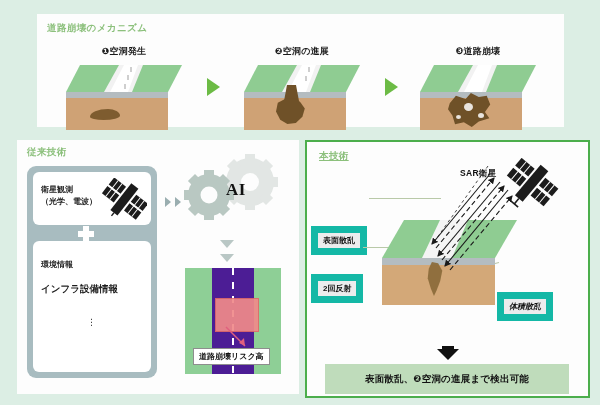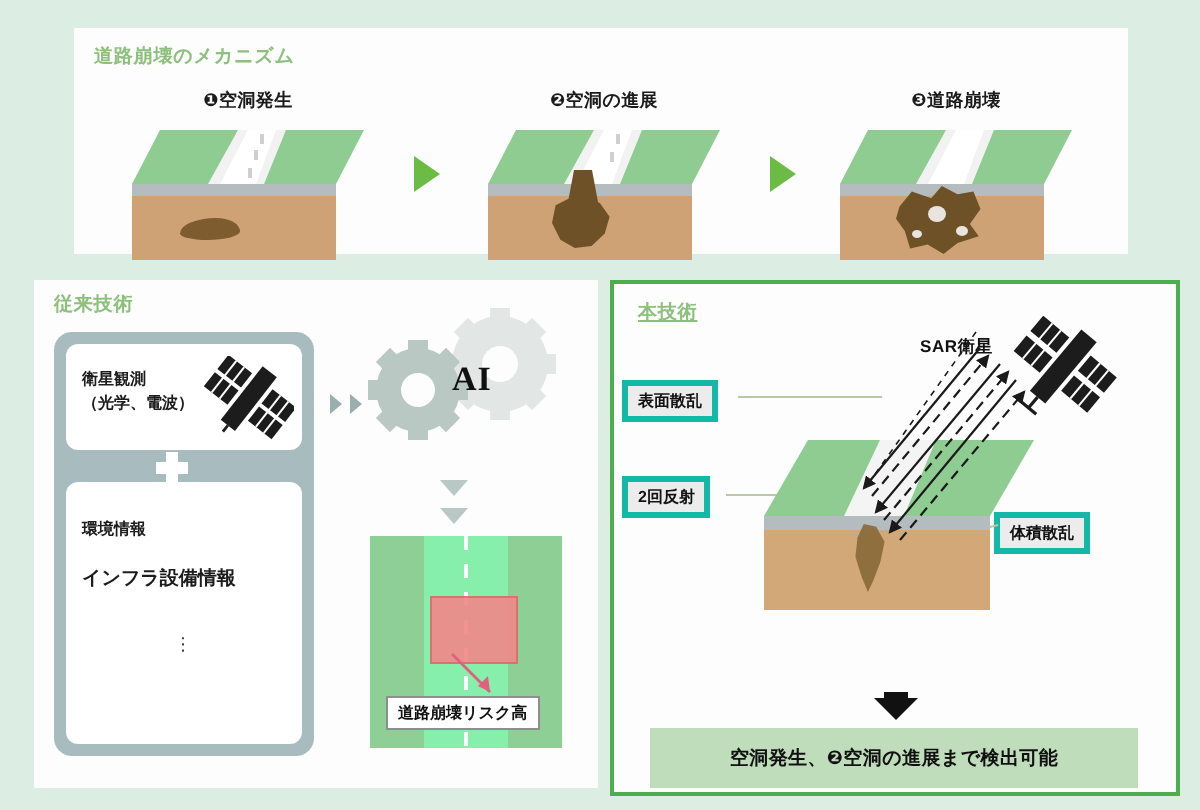--- a/index.html
+++ b/index.html
@@ -124,21 +124,21 @@
   }
 
   
   #gears{position:absolute;left:178px;top:154px;width:108px;height:70px;font-family:Liberation Serif, serif;}
   #ai-text{
     position:absolute;left:48px;top:26px;font-size:17px;font-weight:bold;color:#111;
     letter-spacing:.5px;
   }
 
   
-  #riskmap{position:absolute;left:185px;top:268px;width:96px;height:106px;background:#86efac;}
+  #riskmap{position:absolute;left:185px;top:268px;width:96px;height:106px;background:#4c1d95;}
   .grass{position:absolute;top:0;height:106px;width:27px;background:#8ecf96;}
   #grass-l{left:0;}
   #grass-r{right:0;}
   #centerline{position:absolute;left:47px;top:0;width:2px;height:106px;
     background:repeating-linear-gradient(#ffffff 0 7px,transparent 7px 14px);}
   #risk-rect{
     position:absolute;left:30px;top:30px;width:42px;height:32px;
     background:#f08a8a;border:1px solid #e06a6a;opacity:.92;
   }
   #risk-label{
@@ -152,22 +152,22 @@
     border:2px solid #4cae4c;background:#fdfdfd;
   }
   #right-title{left:12px;top:8px;text-decoration:underline;}
 
   #sar-label{
     position:absolute;left:153px;top:26px;font-size:8.5px;font-weight:bold;color:#111;
     letter-spacing:.3px;white-space:nowrap;
   }
 
   .tag{
-    position:absolute;background:#ececed;border:3px solid #14b8a6;
-    font-size:8px;font-weight:bold;color:#111;padding:2px 5px;white-space:nowrap;
+    position:absolute;background:#ececed;border:7px solid #14b8a6;
+    font-size:8px;font-weight:bold;color:#111;padding:2px 5px;white-space:nowrap;margin-top:36px;
   }
   .leader{position:absolute;background:#b9c9a8;height:1px;}
 
   
   #rblock{position:absolute;left:75px;top:78px;width:135px;height:86px;}
   #rb-top{
     position:absolute;left:0;top:0;width:135px;height:38px;background:#8fcc92;
     clip-path:polygon(22px 0,135px 0,113px 38px,0 38px);
   }
   #rb-road{
@@ -376,21 +376,21 @@
         <line x1="23" y1="52" x2="33" y2="52" stroke="#1c1c1c" stroke-width="1.6"></line>
       </g>
     </svg>
 
     <div class="tag" style="left:4px;top:48px;">表面散乱</div>
     <div class="leader" style="left:62px;top:56px;width:72px;"></div>
 
     <div class="tag" style="left:4px;top:96px;">2回反射</div>
     <div class="leader" style="left:56px;top:105px;width:62px;"></div>
 
-    <div class="tag" style="left:190px;top:114px;">体積散乱</div>
+    <div class="tag" style="left:190px;top:114px;font-style:italic;">体積散乱</div>
     <div class="leader" style="left:152px;top:120px;width:40px;transform:rotate(-14deg);transform-origin:right center;"></div>
 
     <div id="rblock">
       <div id="rb-top"></div>
       <div id="rb-road"></div>
       <div id="rb-grey"></div>
       <div id="rb-soil"></div>
       <div id="rb-cav"></div>
       <svg style="position:absolute;left:-10px;top:-64px;" width="170" height="160" viewBox="0 0 170 160">
         <defs>
@@ -408,17 +408,17 @@
           <line x1="70" y1="104" x2="132" y2="30"></line>
           <line x1="78" y1="114" x2="140" y2="40"></line>
         </g>
         <line x1="116" y1="10" x2="62" y2="86" stroke="#1a1a1a" stroke-width=".8" stroke-dasharray="3,3"></line>
       </svg>
     </div>
 
     <div id="bigarrow-stem"></div>
     <div id="bigarrow"></div>
     <div class="greenbar" id="bar2">
-      <span class="bar-text">空洞発生、❷空洞の進展まで検出可能</span>
+      <span class="bar-text">表面散乱、❷空洞の進展まで検出可能</span>
     </div>
   </div>
 
 </div>
 
 </body></html>

